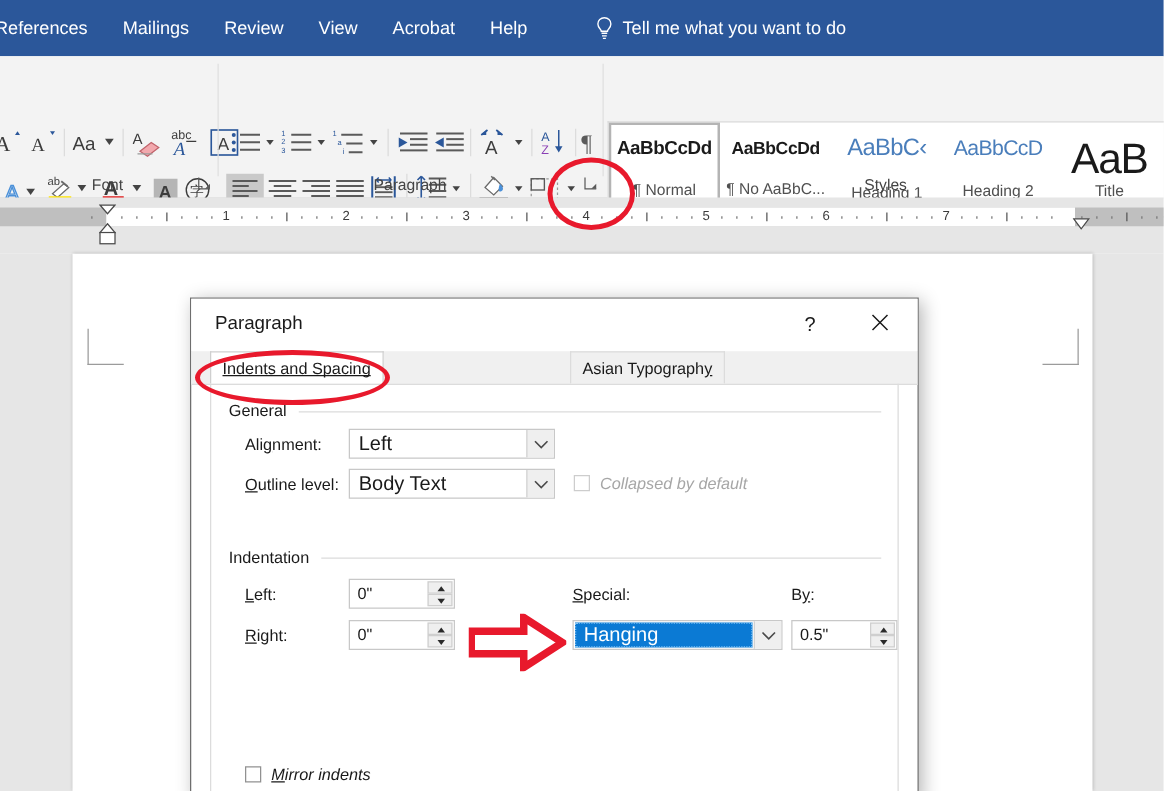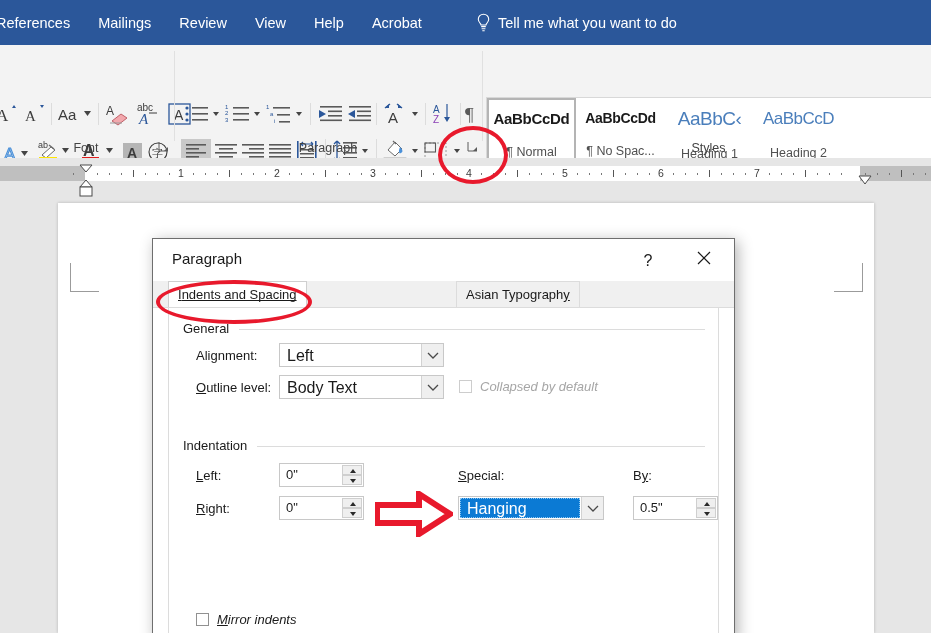--- a/index.html
+++ b/index.html
@@ -172,22 +172,22 @@
 </style>
 </head>
 <body>
 
 <div class="tabbar">
   <div class="tabs">
     <div class="tab">References</div>
     <div class="tab">Mailings</div>
     <div class="tab">Review</div>
     <div class="tab">View</div>
+    <div class="tab">Acrobat</div>
     <div class="tab">Help</div>
-    <div class="tab">Acrobat</div>
   </div>
   <div class="tellme">
     <svg class="bulb" width="15" height="20" viewBox="0 0 15 20">
       <path d="M7.5 1.2c-3.0 0-5.2 2.2-5.2 5.0 0 2.0 1.1 3.1 1.9 4.1 0.5 0.6 0.8 1.1 0.8 1.7h5c0-0.6 0.3-1.1 0.8-1.7 0.8-1.0 1.9-2.1 1.9-4.1 0-2.8-2.2-5.0-5.2-5.0z" fill="none" stroke="#ffffff" stroke-width="1.1"></path>
       <path d="M5.2 13.6h4.6M5.6 15.7h3.8M6.3 17.7h2.4" stroke="#ffffff" stroke-width="1.1" fill="none"></path>
     </svg>
     <span>Tell me what you want to do</span>
   </div>
 </div>
 
@@ -435,29 +435,33 @@
   <div class="grp-label" style="left:176px;width:304px;">Paragraph</div>
   <div class="grp-sep" style="left:482px;"></div>
 
   <div class="gallery">
     <div class="sty sel">
       <div class="samp" style="font-size:15px;font-weight:bold;color:#1a1a1a;letter-spacing:-0.3px;">AaBbCcDd</div>
       <div class="nm">¶ Normal</div>
     </div>
     <div class="sty">
       <div class="samp" style="font-size:14px;font-weight:bold;color:#1a1a1a;letter-spacing:-0.3px;">AaBbCcDd</div>
-      <div class="nm">¶ No Spac...</div>
+      <div class="nm">¶ No AaBbC...</div>
     </div>
     <div class="sty">
       <div class="samp" style="font-size:19px;color:#4a7ebb;letter-spacing:-0.5px;">AaBbC‹</div>
       <div class="nm">Heading 1</div>
     </div>
     <div class="sty">
       <div class="samp" style="font-size:17px;color:#4a7ebb;letter-spacing:-0.5px;">AaBbCcD</div>
       <div class="nm">Heading 2</div>
+    </div>
+    <div class="sty">
+      <div class="samp" style="font-size:34px;color:#1a1a1a;letter-spacing:-1px;margin-bottom:2px;">AaB</div>
+      <div class="nm">Title</div>
     </div>
   </div>
   <div class="grp-label" style="left:486px;width:445px;">Styles</div>
 </div>
 
 <div class="rulerzone">
   <div class="ruler">
     <div class="ruler-white" style="left:85px;width:775px;"></div>
     <div id="ruler-ticks">
         <div class="tick" style="left: 72.5px; top: 6.5px; width: 1.5px; height: 2px; background: rgb(119, 119, 119);"></div>
@@ -640,21 +644,21 @@
             <span class="sarrow" style="top:3px;border-bottom:4px solid #2a2a2a;"></span>
           </div>
         <div>
             <span class="sarrow" style="top:3px;border-top:4px solid #2a2a2a;"></span>
           </div>
       </div>
     </div>
     <div class="flbl" style="left:289px;top:160px;">
       <u>S</u>pecial:
     </div>
-    <div class="combo sel" style="left:289px;top:188px;width:146px;">
+    <div class="combo sel" style="left:289px;top:188px;width:168px;">
       <div class="selbox"></div>
       <div class="txt">Hanging</div>
       <div class="drop">
         <svg width="22" height="22" viewBox="0 0 22 22">
             <path d="M6 9 l5 5 l5 -5" fill="none" stroke="#4a4a4a" stroke-width="1.3"></path>
           </svg>
       </div>
     </div>
     <div class="flbl" style="left:464px;top:160px;">
       B<u>y</u>:

